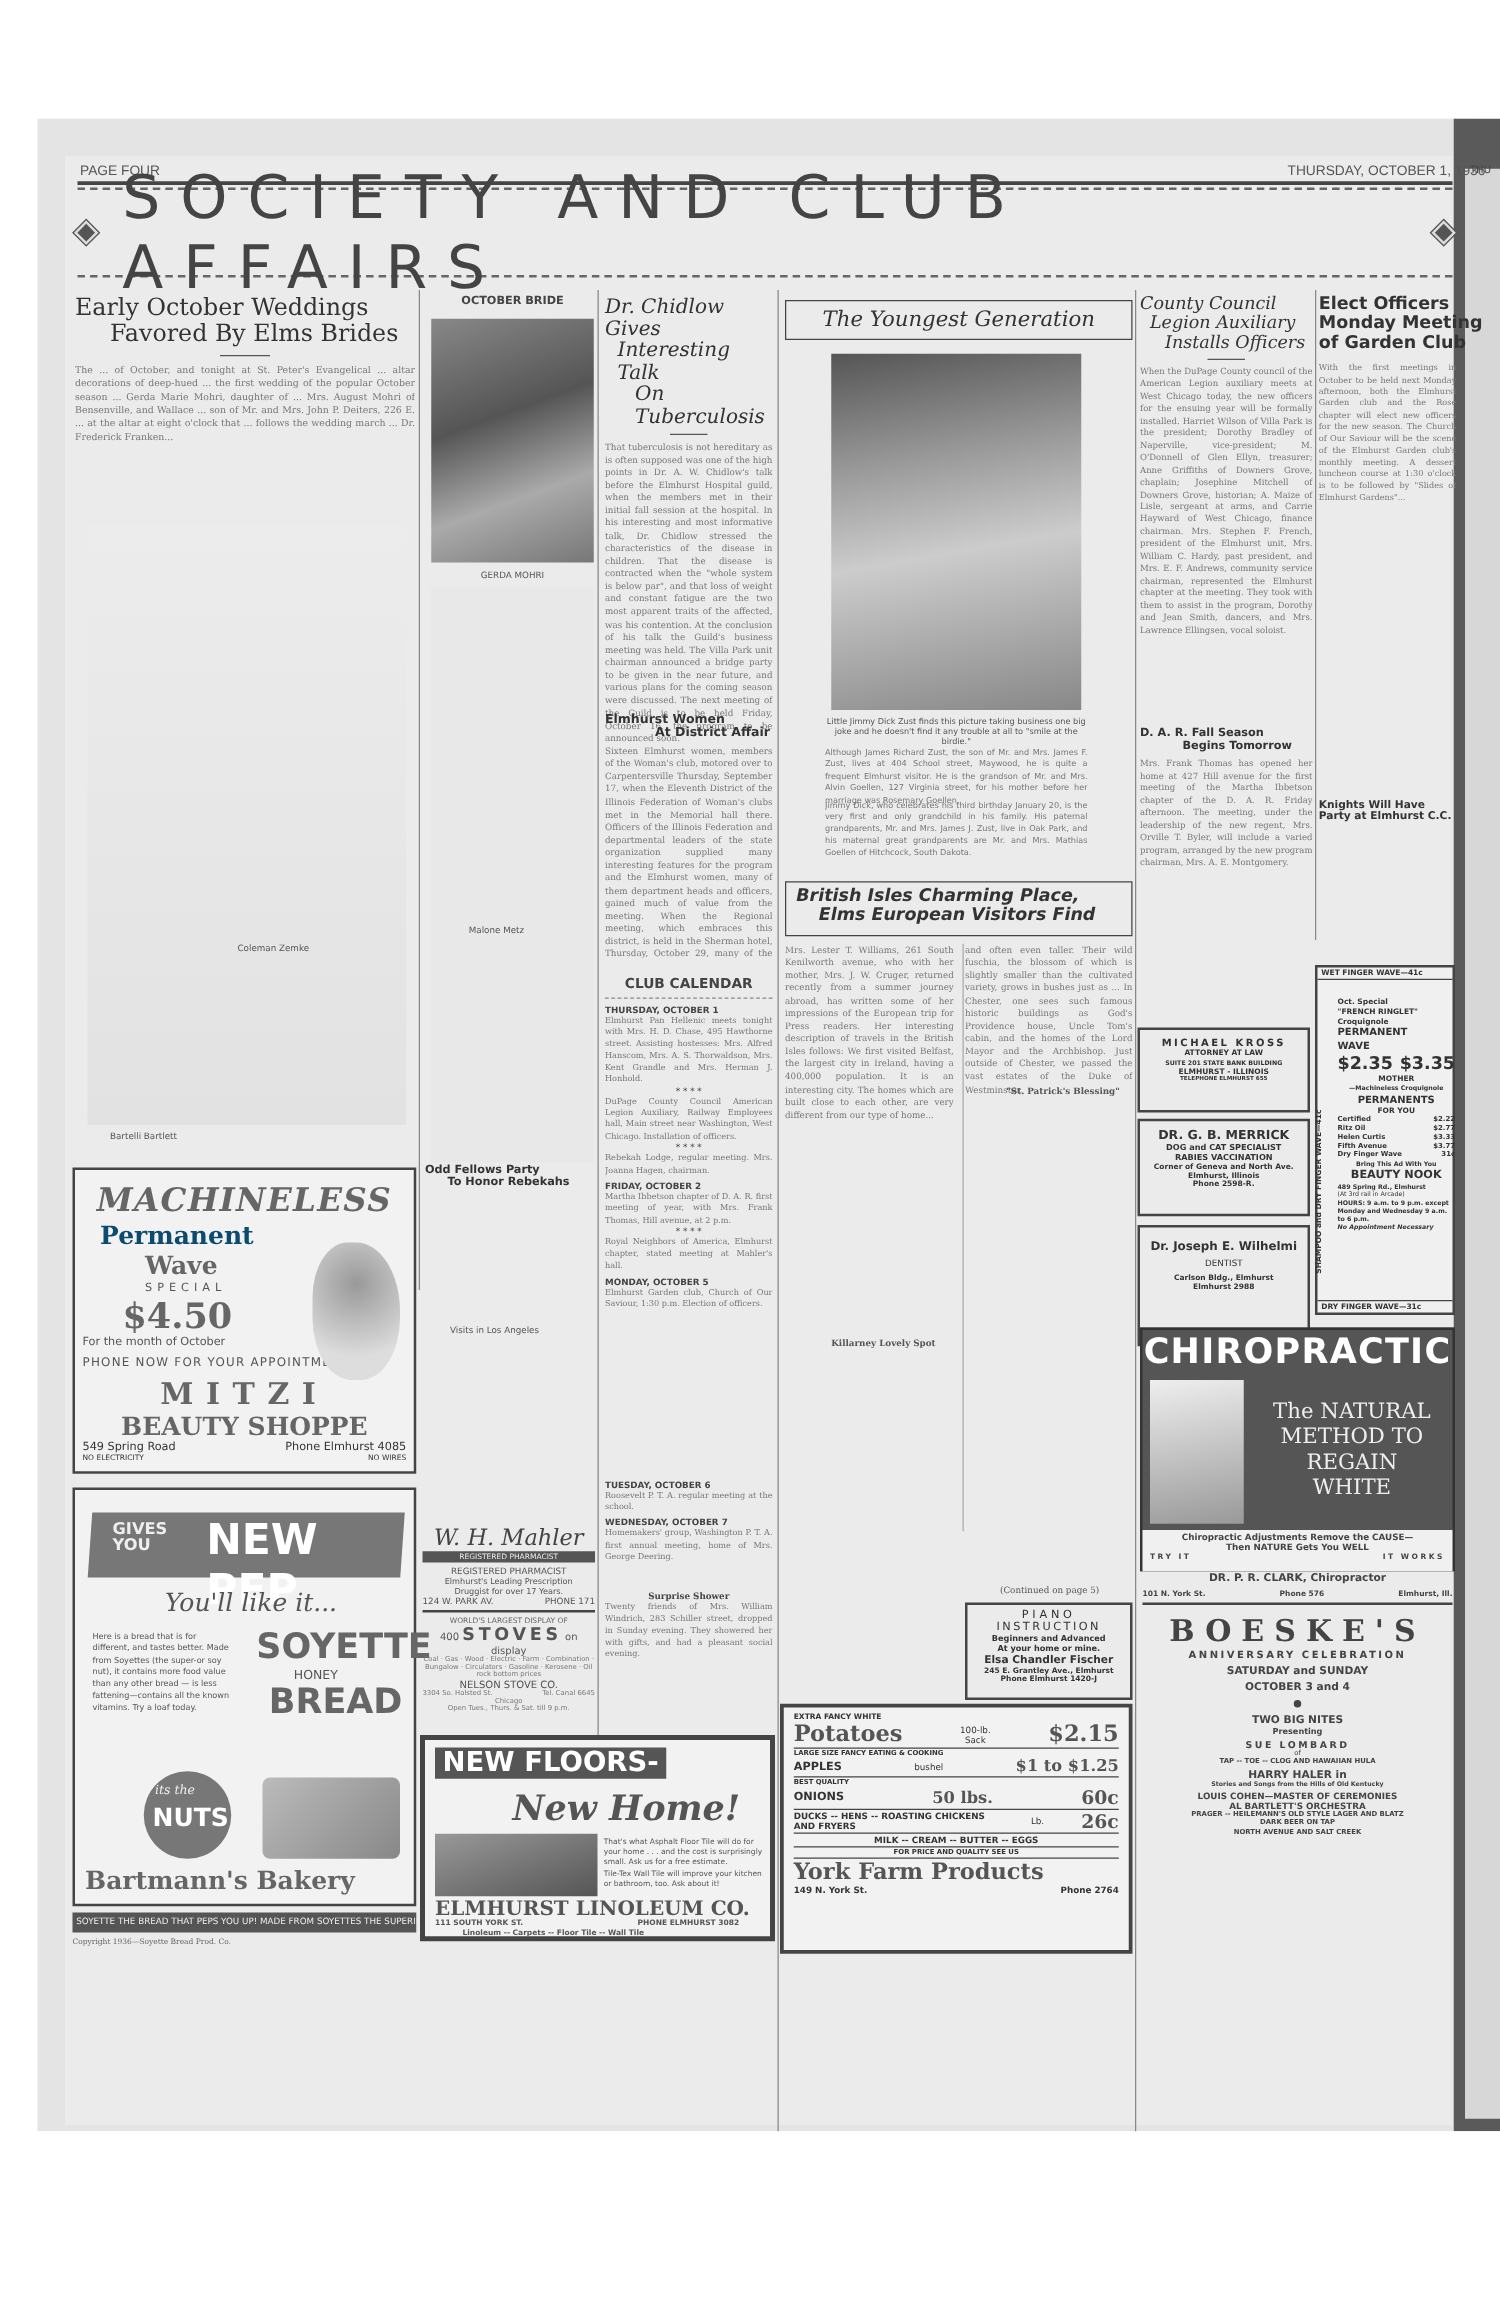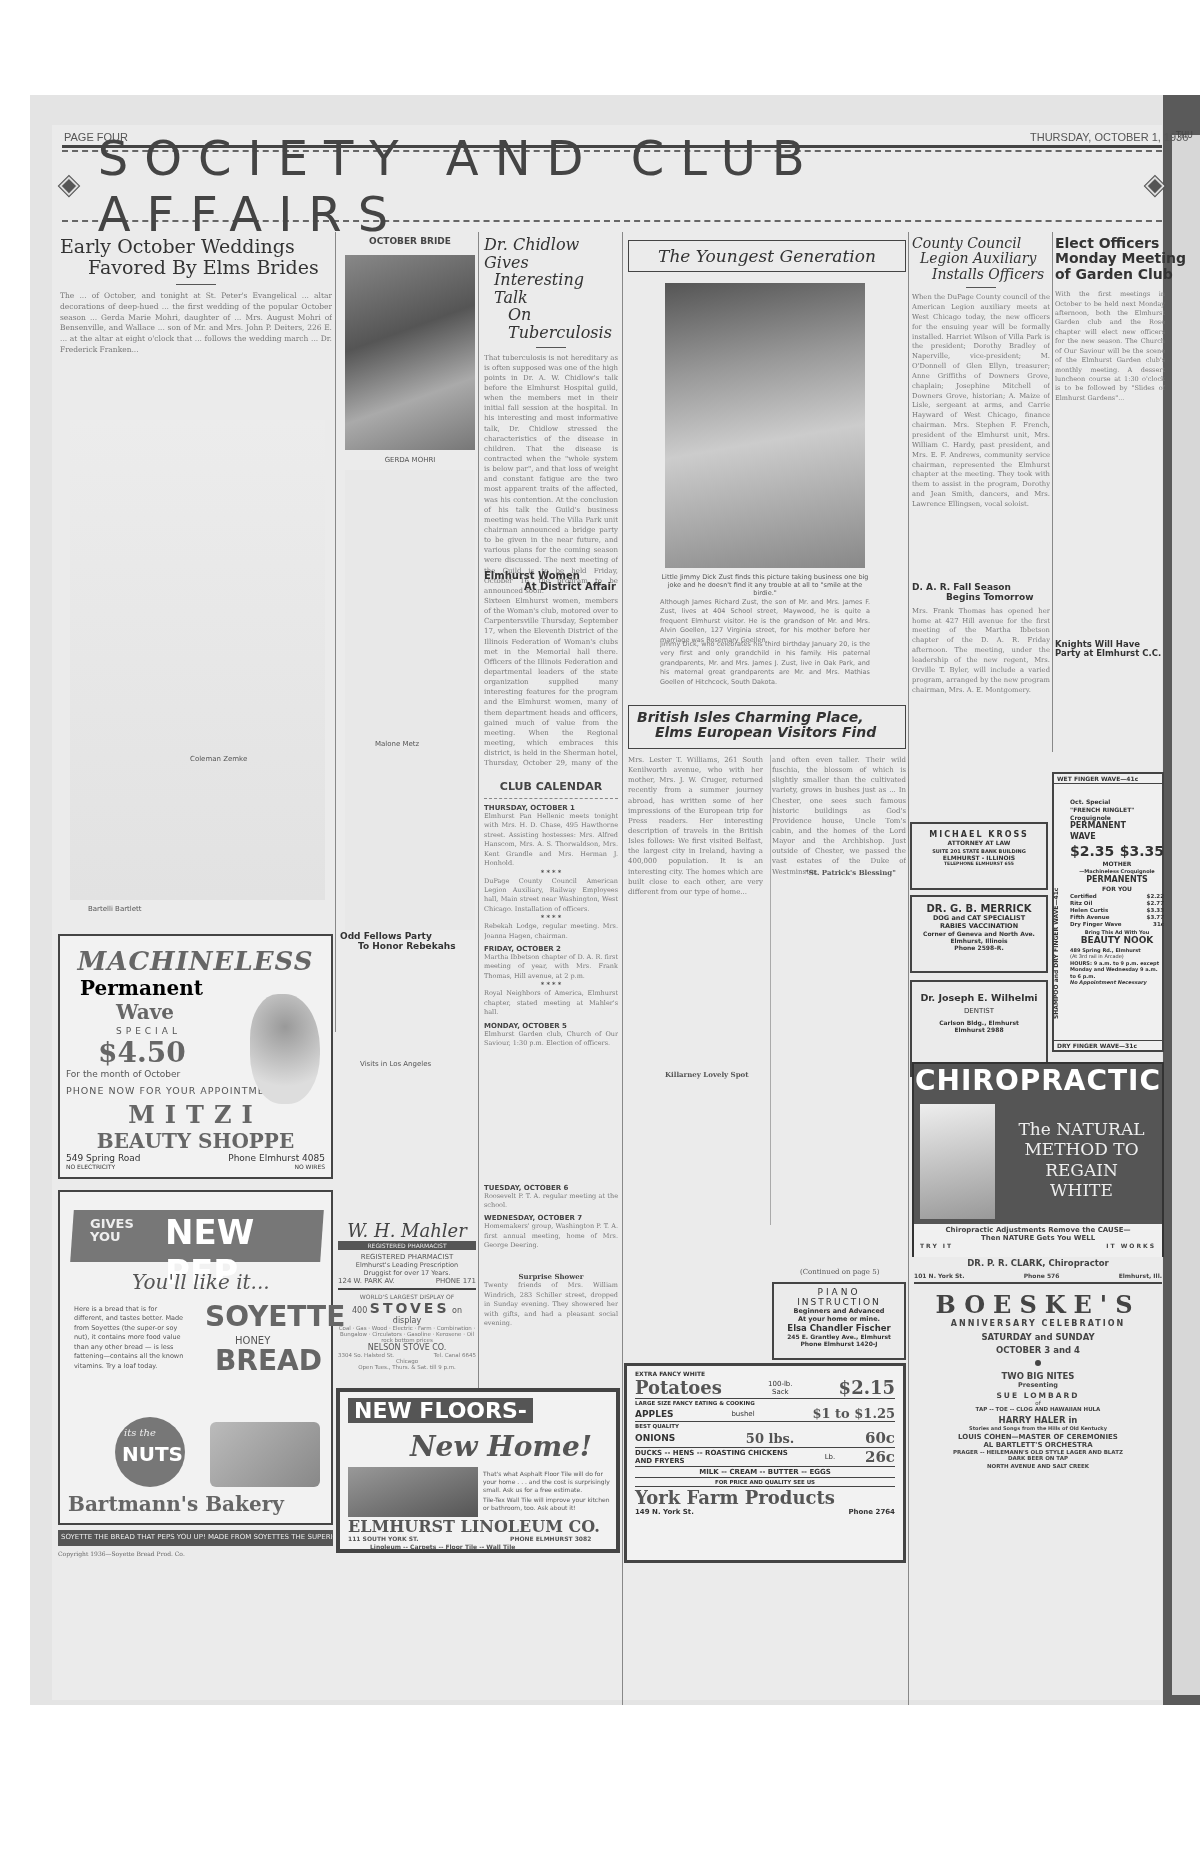--- a/index.html
+++ b/index.html
@@ -54,21 +54,21 @@
   <div class="headline" style="font-size:19px;padding-left:28px;">Favored By Elms Brides</div>
   <div style="width:40px;margin:6px auto;border-top:1px solid #555;"></div>
   <div class="body-text" style="height:130px;">The ... of October, and tonight at St. Peter's Evangelical ... altar decorations of deep-hued ... the first wedding of the popular October season ... Gerda Marie Mohri, daughter of ... Mrs. August Mohri of Bensenville, and Wallace ... son of Mr. and Mrs. John P. Deiters, 226 E. ... at the altar at eight o'clock that ... follows the wedding march ... Dr. Frederick Franken...</div>
 </div>
 <div class="abs" style="left:70px;top:420px;width:255px;height:480px;background:linear-gradient(#ececec,#e2e2e2);"></div>
 <div class="abs caption" style="left:190px;top:755px;">Coleman Zemke</div>
 <div class="abs caption" style="left:88px;top:905px;">Bartelli Bartlett</div>
 
 <div class="box" style="left:58px;top:934px;width:275px;height:245px;background:#f2f2f2;">
   <div class="center" style="font-family:'DejaVu Serif',serif;font-weight:bold;font-size:26px;color:#666;margin-top:10px;letter-spacing:1px;font-style:italic;">MACHINELESS</div>
-  <div style="font-family:'DejaVu Serif',serif;font-weight:bold;font-size:20px;color:#000000;margin-left:20px;">Permanent</div>
+  <div style="font-family:'DejaVu Serif',serif;font-weight:bold;font-size:20px;color:#0c4a6e;margin-left:20px;">Permanent</div>
   <div style="font-family:'DejaVu Serif',serif;font-weight:bold;font-size:20px;color:#666;margin-left:56px;">Wave</div>
   <div class="sans" style="font-size:9px;letter-spacing:4px;margin-left:56px;margin-top:2px;color:#555;">SPECIAL</div>
   <div style="font-family:'DejaVu Serif',serif;font-weight:bold;font-size:28px;color:#666;margin-left:38px;">$4.50</div>
   <div class="sans" style="font-size:9px;color:#555;margin-left:6px;">For the month of October</div>
   <div class="sans" style="font-size:9.5px;color:#555;margin-left:6px;margin-top:6px;letter-spacing:1px;">PHONE NOW FOR YOUR APPOINTMENT</div>
   <div class="center" style="font-family:'DejaVu Serif',serif;font-weight:bold;font-size:24px;letter-spacing:10px;color:#666;margin-top:4px;">MITZI</div>
   <div class="center" style="font-family:'DejaVu Serif',serif;font-weight:bold;font-size:20px;color:#666;">BEAUTY SHOPPE</div>
   <div style="display:flex;justify-content:space-between;padding:0 6px;font-size:9px;" class="sans">
     <span>549 Spring Road</span>
     <span>Phone Elmhurst 4085</span>

